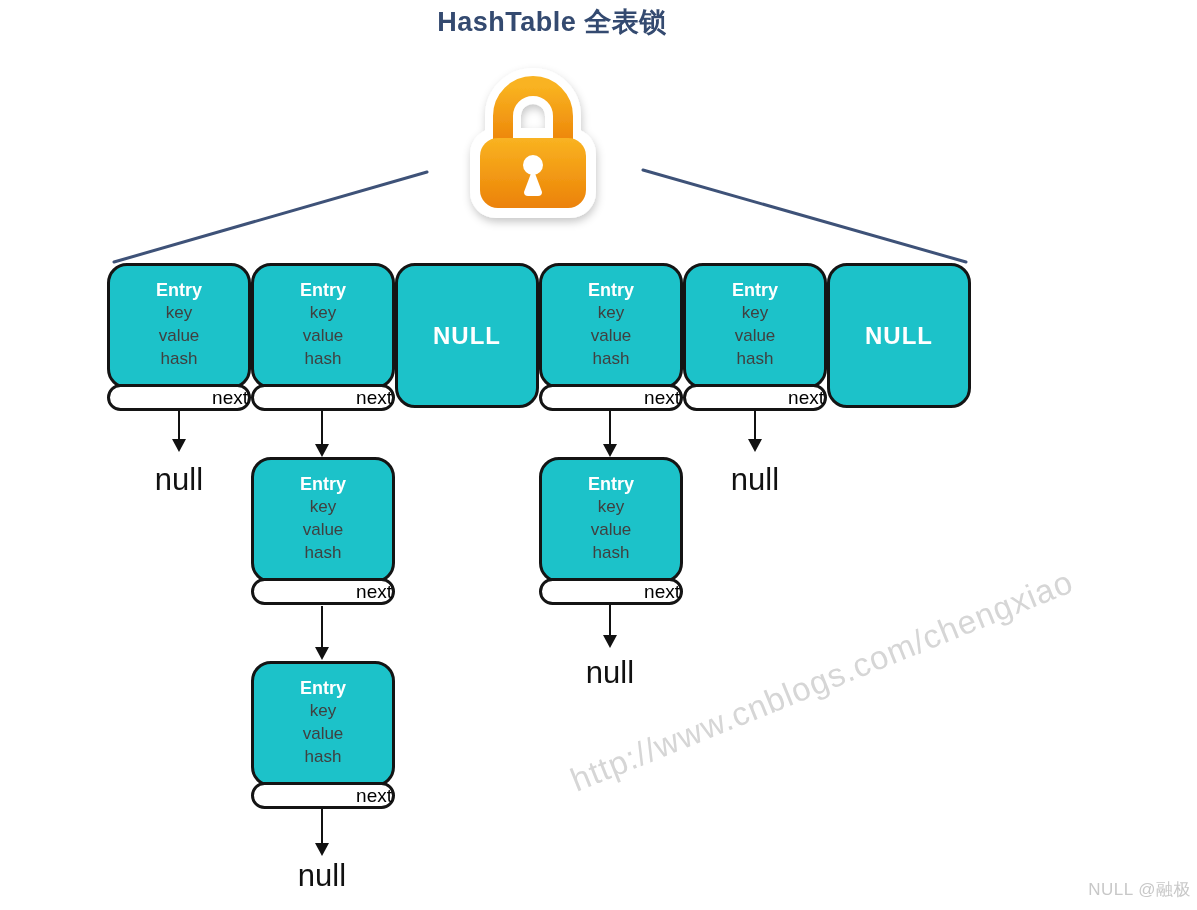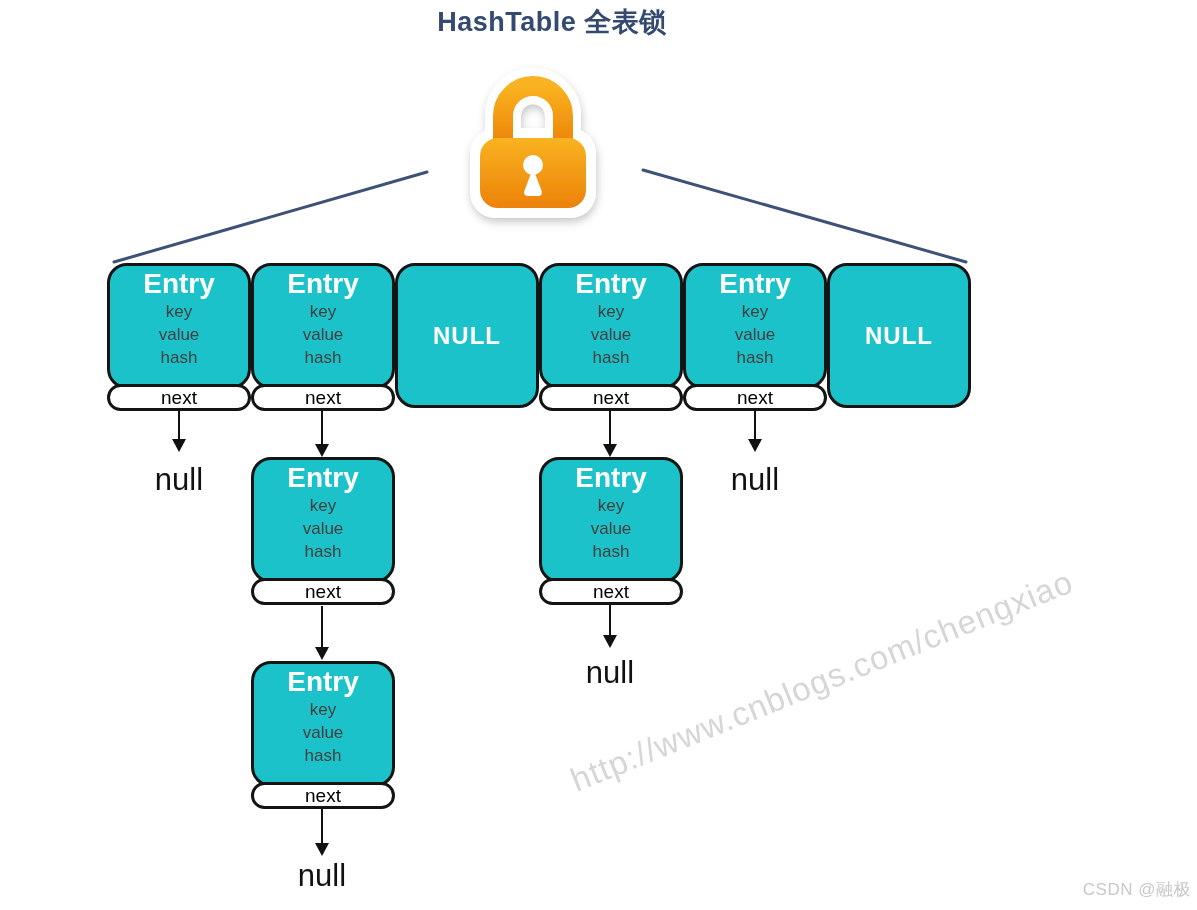--- a/index.html
+++ b/index.html
@@ -25,30 +25,30 @@
   .cell{position:absolute;width:144px;height:148px;box-sizing:border-box;}
   .cell-box{
     position:absolute;left:0;right:0;top:0;height:126px;
     background:#1cc2c9;
     border:3px solid #141414;
     border-radius:20px;
     box-sizing:border-box;
     text-align:center;
   }
   .cell-box.nullbox{height:145px;}
-  .entry-title{margin-top:2px;font-size:28px;font-weight:bold;color:#ffffff;}
+  .entry-title{margin-top:14px;font-size:18px;font-weight:bold;color:#ffffff;}
   .entry-field{font-size:17px;line-height:23px;color:#404040;font-weight:500;}
   .null-label{
     position:absolute;left:0;right:0;top:50%;transform:translateY(-50%);
     font-size:24px;font-weight:bold;color:#ffffff;letter-spacing:1px;
   }
   .next-pill{
     position:absolute;left:0;right:0;bottom:0;height:27px;
     background:#ffffff;border:3px solid #141414;border-radius:14px;
-    box-sizing:border-box;text-align:center;
+    box-sizing:border-box;text-align:right;
     font-size:19px;line-height:21px;color:#000;
   }
   
   .arrow{position:absolute;width:14px;}
   .arrow .shaft{position:absolute;left:6px;top:0;bottom:12px;width:2px;background:#111;}
   .arrow::after{
     content:"";position:absolute;bottom:0;left:0;
     border:7px solid transparent;border-top:13px solid #111;border-bottom:0;
   }
   
@@ -217,15 +217,15 @@
     </div>
   <div class="null-text" style="left:540px;top:655px;">null</div>
 
   <div class="arrow" style="left:748px;top:411px;height:41px;">
       <div class="shaft"></div>
     </div>
   <div class="null-text" style="left:685px;top:462px;">null</div>
 
   <div class="watermark">http://www.cnblogs.com/chengxiao</div>
 
-  <div class="credit">CSDN @融极</div>
+  <div class="credit">NULL @融极</div>
 
 </div>
 
 </body></html>

